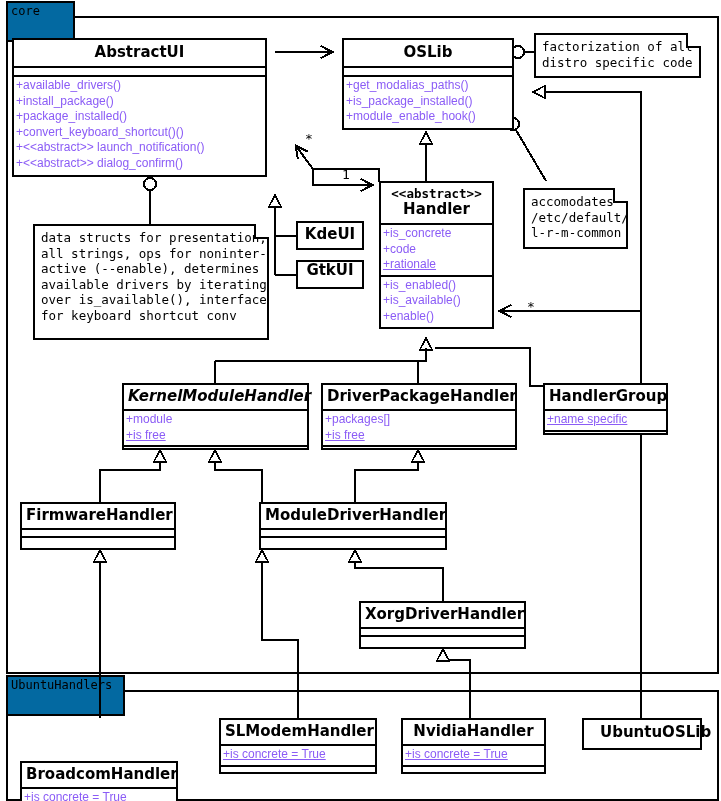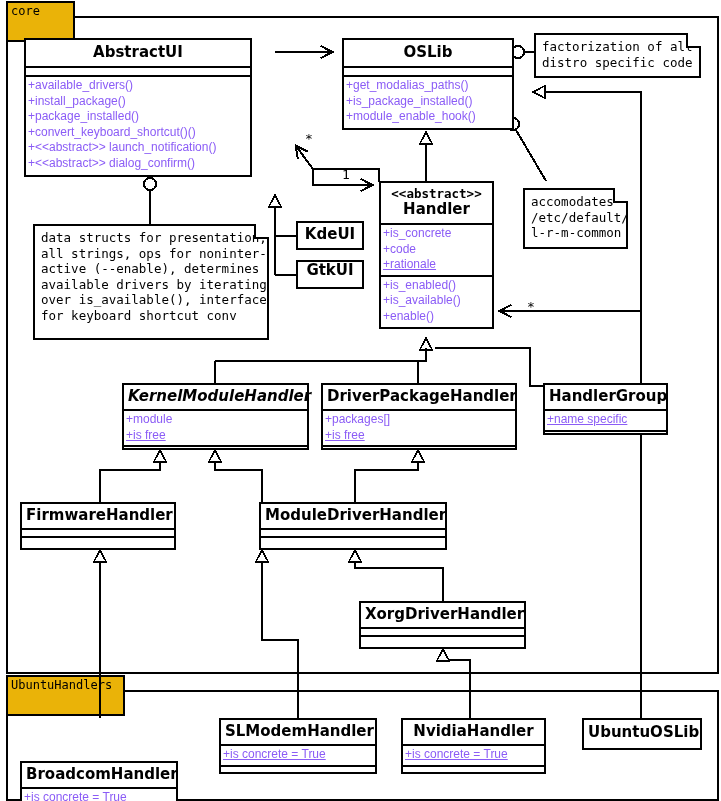--- a/index.html
+++ b/index.html
@@ -4,21 +4,21 @@
 <style>
   html,body{margin:0;padding:0;background:#fff;}
   body{width:721px;height:801px;position:relative;
        font-family:"DejaVu Sans","Liberation Sans",sans-serif;
        -webkit-font-smoothing:none;}
   #stage{position:absolute;left:0;top:0;width:721px;height:801px;overflow:hidden;}
   svg.wires{position:absolute;left:0;top:0;width:721px;height:801px;}
 
   
   .pkg{position:absolute;border:2px solid #000;background:transparent;}
-  .pkg-tab{position:absolute;border:2px solid #000;background:#eab308;
+  .pkg-tab{position:absolute;border:2px solid #000;background:#0369a1;
            font-family:"DejaVu Sans Mono","Liberation Mono",monospace;
            font-size:12px;line-height:15px;padding:1px 4px 19px 3px;
            white-space:nowrap;color:#000;}
 
   
   .cls{position:absolute;border:2px solid #000;background:#fff;box-sizing:border-box;}
   .cls .name{font-weight:bold;font-size:15px;text-align:center;
              padding:4px 6px 5px;white-space:nowrap;color:#000;line-height:17px;}
   .cls .stereo{font-family:"DejaVu Sans Mono","Liberation Mono",monospace;
                font-weight:bold;font-size:12.5px;line-height:15px;
@@ -130,21 +130,21 @@
       <path d="M298,718 L298,640 L262,640 L262,550" marker-end="url(#hollowTri)"></path>
       
       <path d="M470,718 L470,660 L443,660 L443,649" marker-end="url(#hollowTri)"></path>
     </g>
   </svg>
 
   <div class="mlabel" style="left:305px;top:132px;"><span>*</span></div>
   <div class="mlabel" style="left:342px;top:168px;"><span>1</span></div>
   <div class="mlabel" style="left:527px;top:300px;"><span>*</span></div>
 
-  <div class="cls" style="left:24px;top:38px;width:228px;height:139px;">
+  <div class="cls" style="left:12px;top:38px;width:255px;height:139px;">
     <div class="name">AbstractUI</div>
     <div class="sep"></div>
     <div class="comp empty"></div>
     <div class="sep"></div>
     <div class="comp">
       <div class="row">+available_drivers()</div>
       <div class="row">+install_package()</div>
       <div class="row">+package_installed()</div>
       <div class="row">+convert_keyboard_shortcut()()</div>
       <div class="row">+&lt;&lt;abstract&gt;&gt; launch_notification()</div>
@@ -271,21 +271,21 @@
     <div class="name" style="padding:3px 4px 4px;">NvidiaHandler</div>
     <div class="sep"></div>
     <div class="comp">
       <div class="row u">+is concrete = True</div>
     </div>
     <div class="sep"></div>
     <div class="comp empty" style="height:5px;"></div>
   </div>
 
   <div class="cls" style="left:582px;top:718px;width:120px;height:32px;">
-    <div class="name" style="padding:4px 4px 5px;">UbuntuOSLib</div>
+    <div class="name" style="padding:4px 4px 5px;margin-left:12px;">UbuntuOSLib</div>
   </div>
 
   <div class="note" style="left:534px;top:33px;width:167px;height:45px;">
     <div class="txt">factorization of all
 distro specific code</div>
     <div class="fold"></div>
   </div>
 
   <div class="note" style="left:523px;top:188px;width:105px;height:61px;">
     <div class="txt">accomodates

